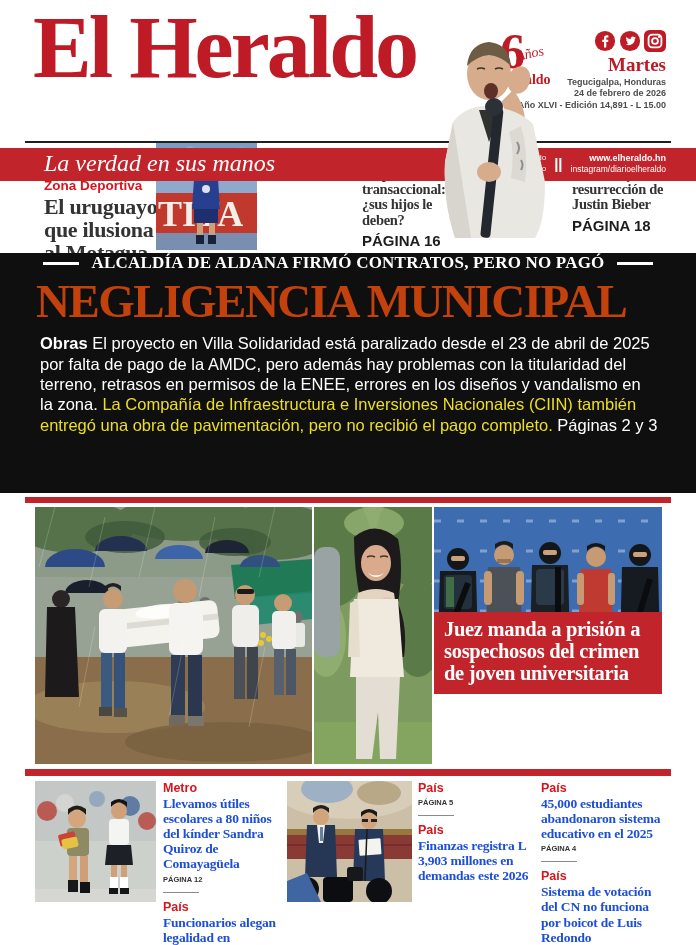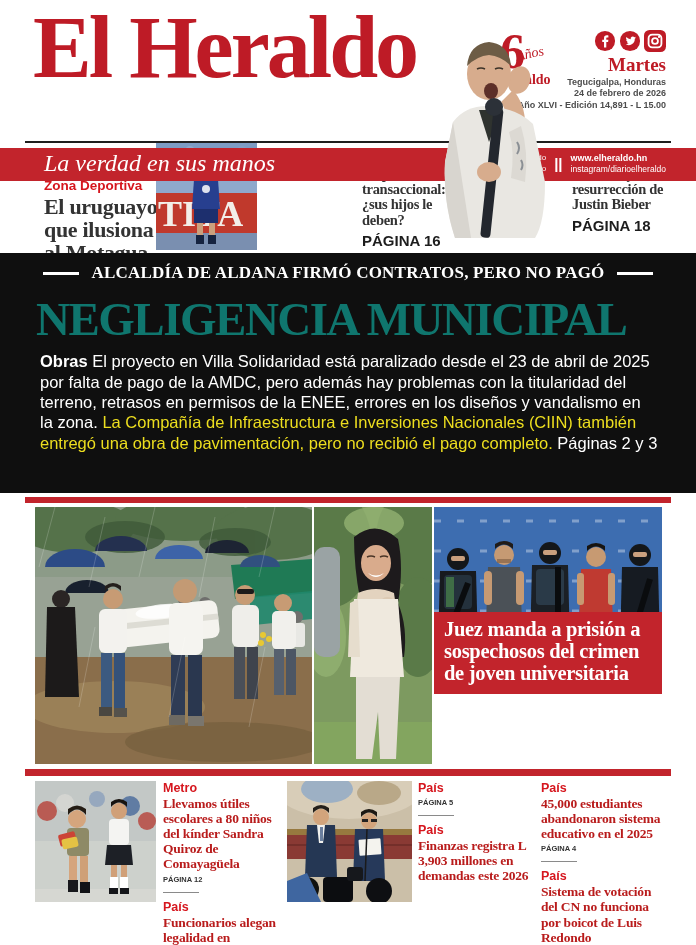--- a/index.html
+++ b/index.html
@@ -24,47 +24,47 @@
   .dateblock{position:absolute;right:30px;top:77px;text-align:right;font-size:9px;
        font-weight:bold;color:#4d4d4d;line-height:1.25;z-index:2;}
 
   
   .banner{position:absolute;left:0;top:108px;width:696px;height:33px;background:#C2242C;z-index:2;margin-top:40px;}
   .tagline{position:absolute;left:44px;top:2px;font-family:"Liberation Serif",serif;
        font-style:italic;font-size:24px;color:#fff;}
   .banner-right{position:absolute;right:30px;top:4px;display:flex;align-items:center;gap:8px;color:#fff;}
   .handles{font-size:8px;line-height:1.35;text-align:right;opacity:.95;}
   .pipes{font-size:15px;font-weight:bold;}
-  .web{text-align:left;font-size:8.5px;line-height:1.35;}
+  .web{text-align:right;font-size:8.5px;line-height:1.35;}
   .web .w1{font-weight:bold;font-size:9px;}
 
   
   .strip-rule{position:absolute;left:25px;top:141px;width:646px;height:2px;background:#1f1f1f;}
   .teaser{position:absolute;top:150px;}
   .t-kicker{font-size:13.5px;font-weight:bold;color:#D6161E;}
   .t-title{font-family:"Liberation Serif",serif;font-weight:bold;color:#333;line-height:1.05;
        letter-spacing:-0.3px;margin-top:2px;}
   .t-page{font-size:15px;font-weight:bold;color:#1d1d1d;margin-top:4px;}
   .t1{left:44px;width:114px;margin-top:28px;}
   .t1 .t-title{font-size:22px;}
   .t2{left:263px;width:76px;}
   .t2 .t-title,.t3 .t-title,.t4 .t-title{font-size:14.5px;}
   .t3{left:362px;width:88px;}
   .t4{left:572px;width:92px;}
   .soccer{position:absolute;left:156px;top:143px;width:101px;height:107px;}
 
   
   .lead{position:absolute;left:0;top:253px;width:696px;height:240px;background:#0f0f0f;}
-  .kicker-row{display:flex;align-items:center;justify-content:center;gap:12px;padding-top:10px;}
+  .kicker-row{display:flex;align-items:center;justify-content:center;gap:12px;}
   .kicker-row .dash{width:36px;height:3px;background:#fff;}
   .lead-kicker{font-family:"Liberation Serif",serif;font-weight:bold;font-size:17px;
        color:#fff;letter-spacing:0.2px;white-space:nowrap;}
   .hl{margin-left:36px;font-family:"Liberation Serif",serif;font-weight:bold;
        font-size:47px;line-height:0.96;letter-spacing:-1.5px;white-space:nowrap;}
-  .hl1{color:#0f766e;margin-top:14px;font-family:Liberation Serif, serif;}
+  .hl1{color:#c2410c;margin-top:6px;font-family:Liberation Serif, serif;}
   .hl2{color:#ffffff;}
   .lead-body{margin:9px 38px 0 40px;font-size:16.5px;line-height:1.24;color:#fff;}
   .lead-in{font-weight:bold;}
   .body-highlight{color:#EDDE1F;}
   .pages-ref{color:#fff;}
 
   
   .bar{position:absolute;left:25px;width:646px;background:#C2242C;}
   .bar1{top:497px;height:6px;}
   .bar2{top:769px;height:7px;}
@@ -84,21 +84,21 @@
 
   
   .ph-kids{left:35px;top:781px;width:121px;height:121px;}
   .ph-officials{left:287px;top:781px;width:125px;height:121px;}
   .bcol{position:absolute;top:781px;}
   .colA{left:163px;width:117px;}
   .colB{left:418px;width:114px;}
   .colC{left:541px;width:122px;}
   .b-kicker{font-size:12.5px;font-weight:bold;color:#D6161E;}
   .b-title{font-family:"Liberation Serif",serif;font-weight:bold;font-size:13.5px;
-       color:#b91c1c;line-height:1.12;margin-top:1px;letter-spacing:-0.2px;}
+       color:#1d4ed8;line-height:1.12;margin-top:1px;letter-spacing:-0.2px;}
   .b-page{font-size:7.5px;font-weight:bold;color:#333;margin-top:3px;}
   .b-div{width:36px;border-top:1px solid #8a8a8a;margin:8px 0 7px 0;}
 </style>
 </head>
 <body>
 
 <div class="page">
 
   <div class="logo">El Heraldo</div>
 

